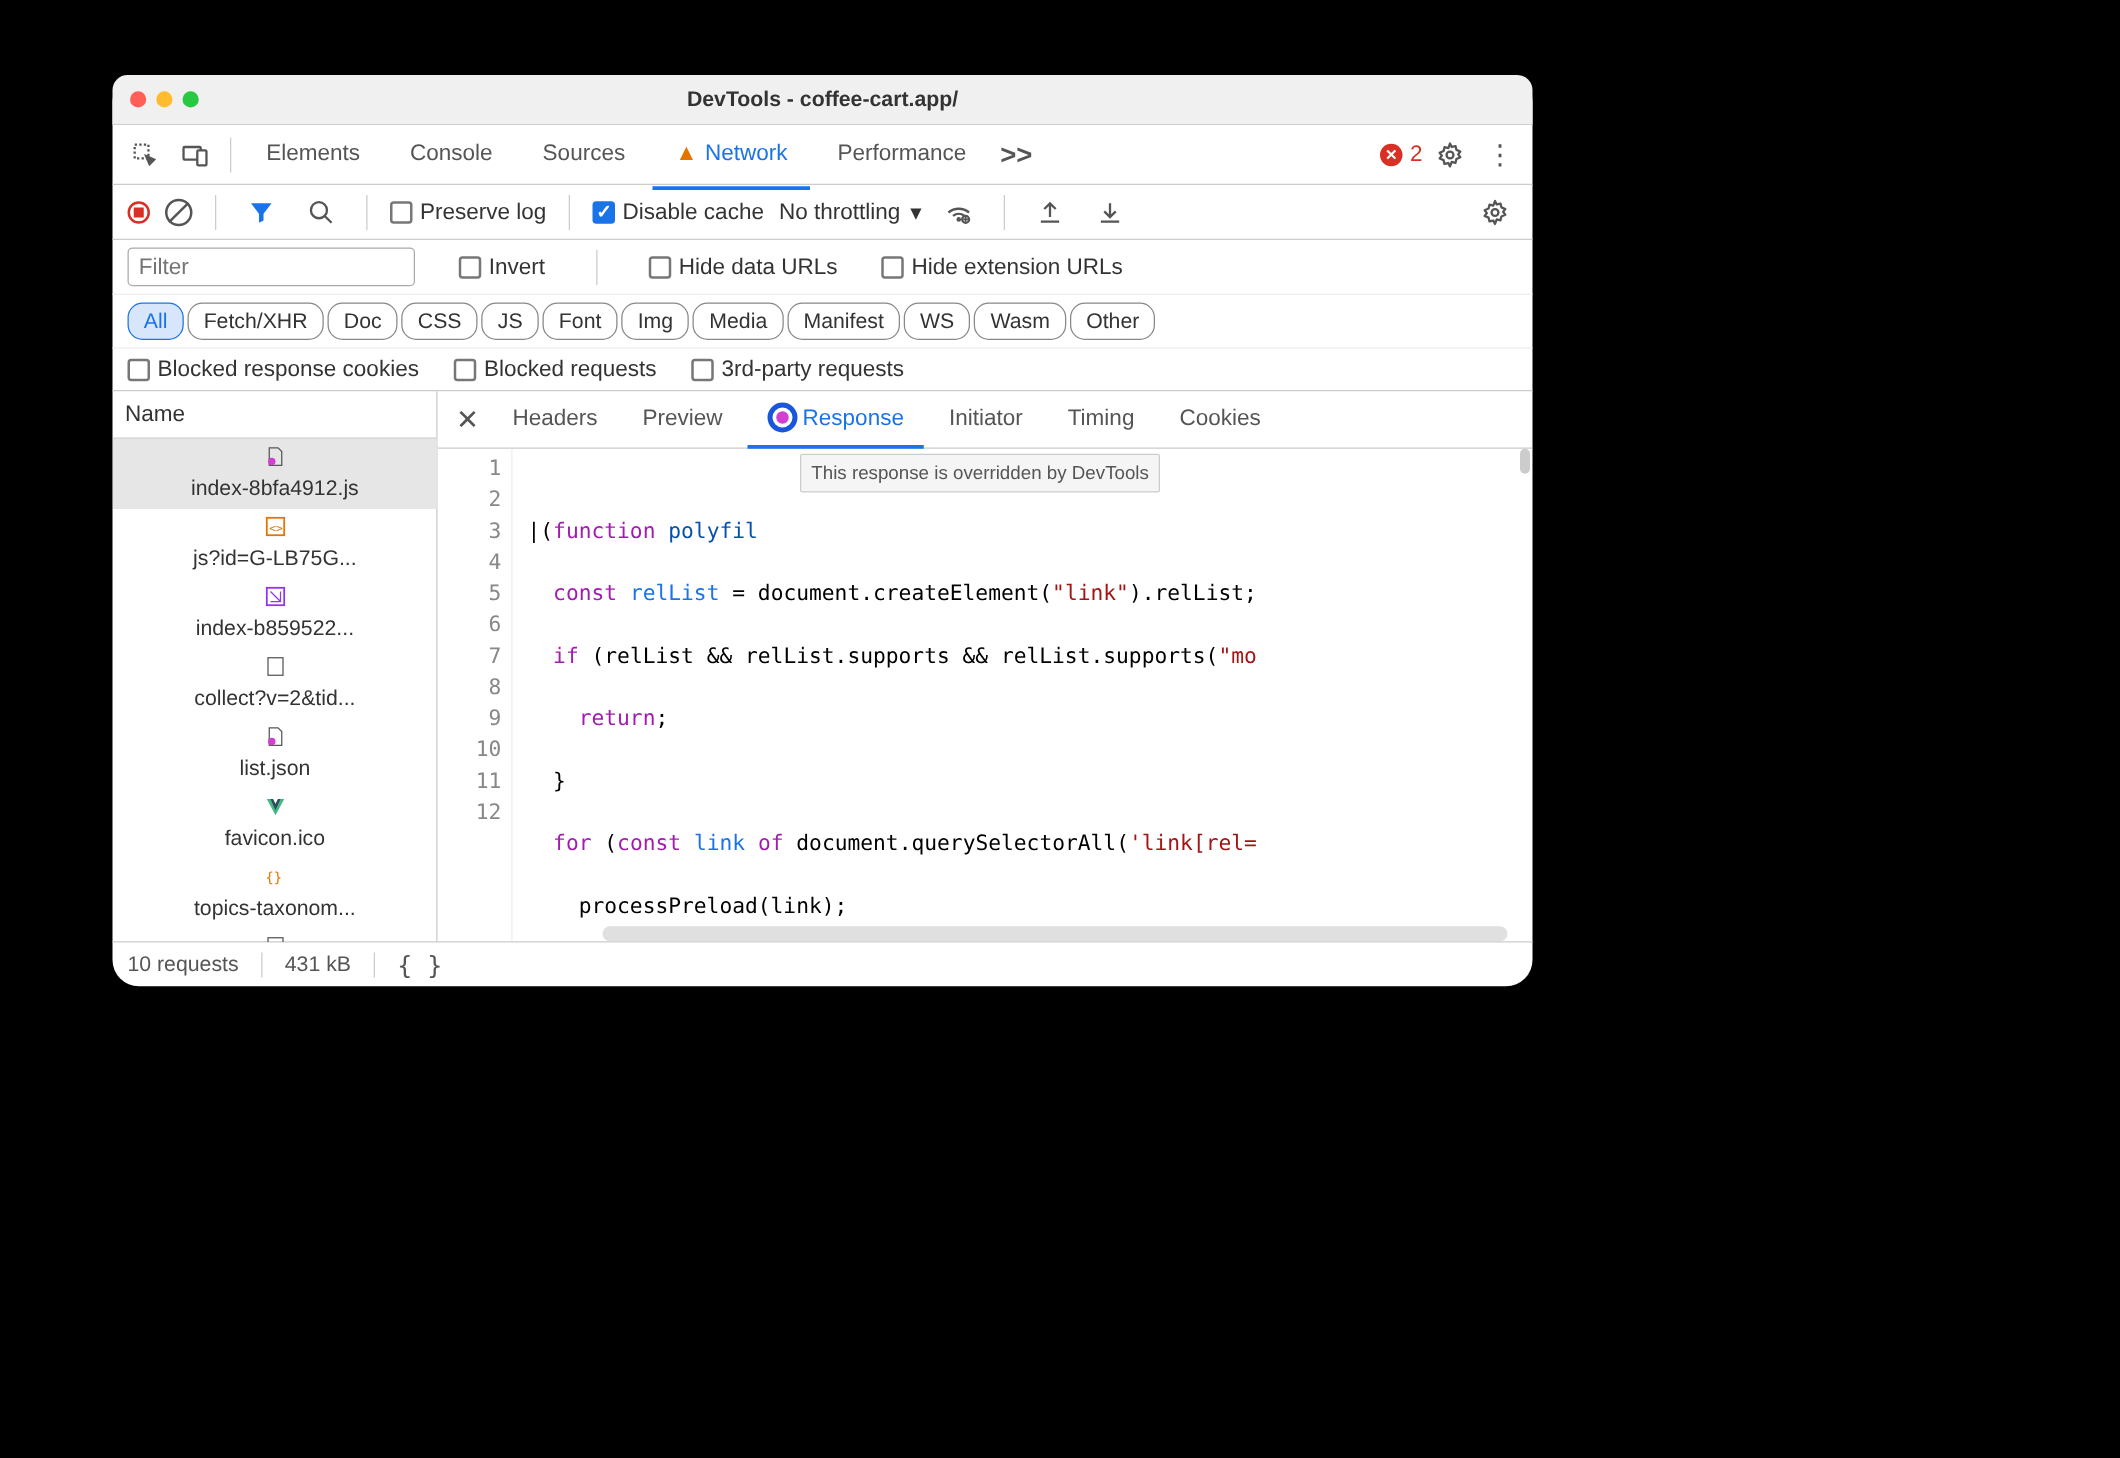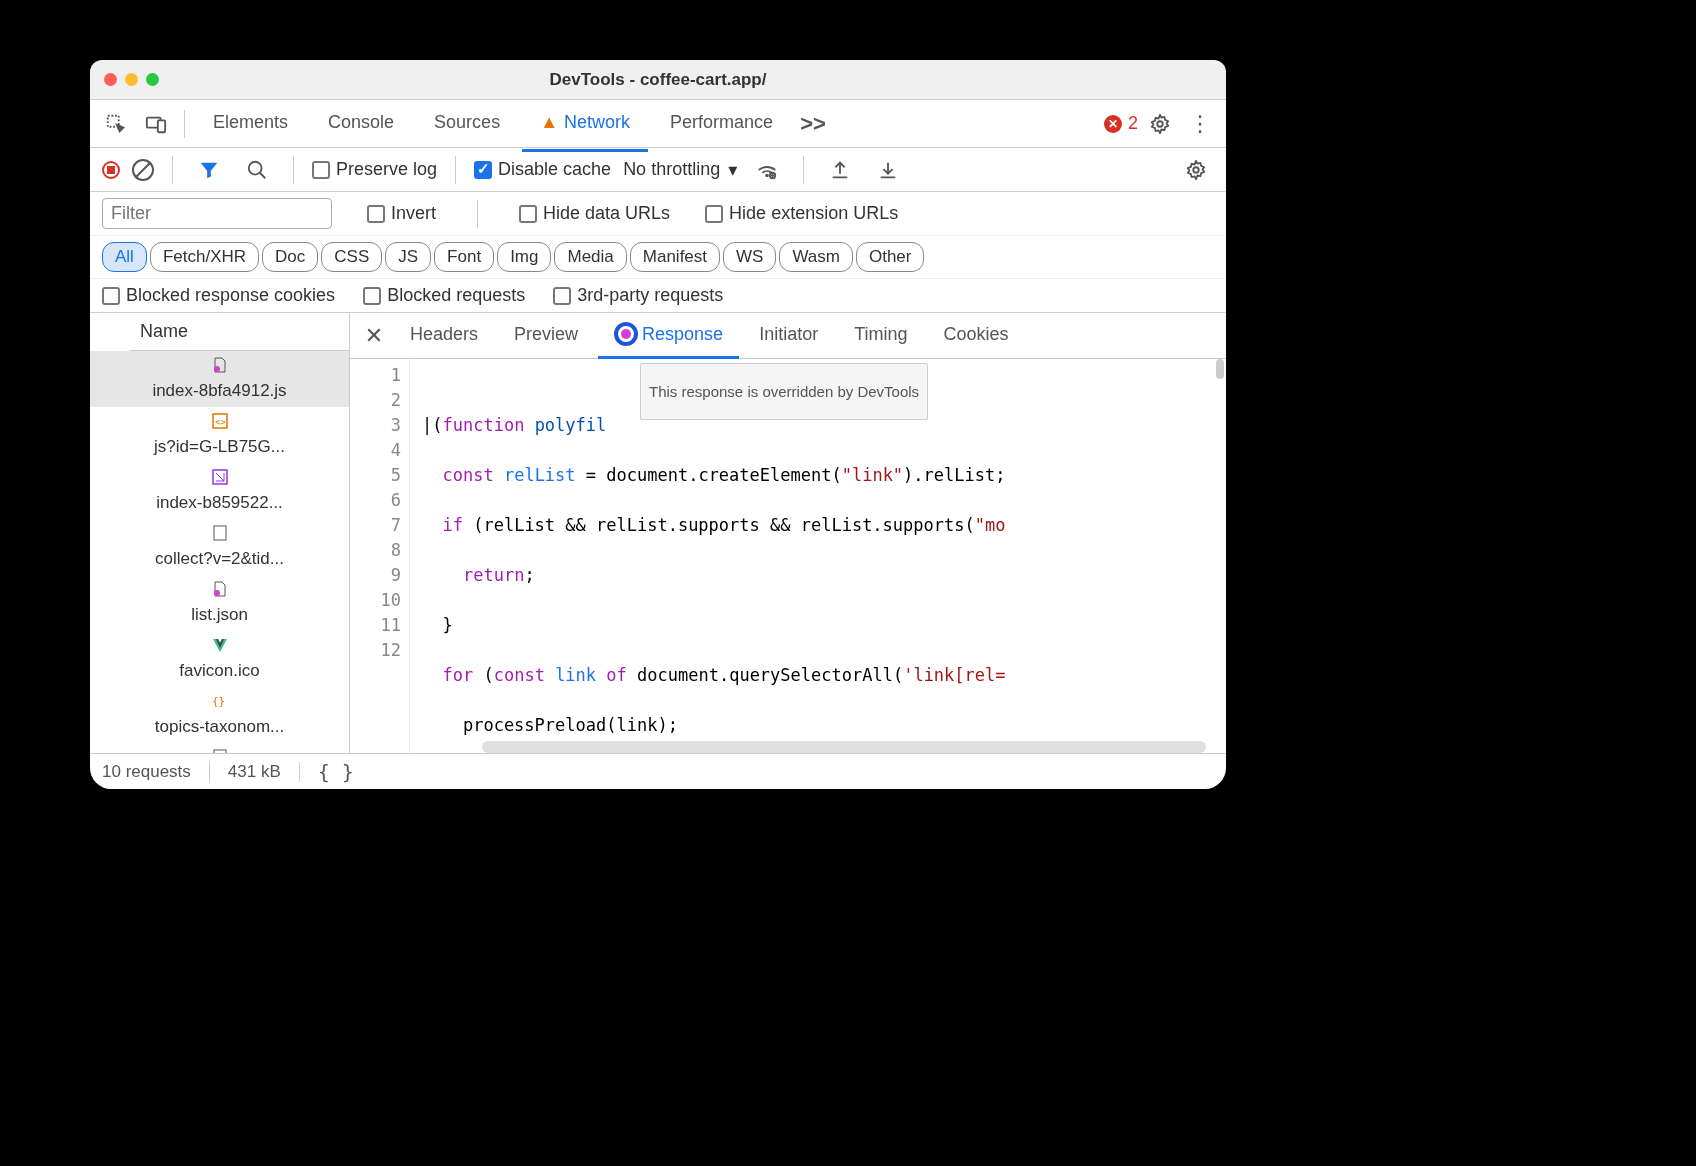--- a/index.html
+++ b/index.html
@@ -35,41 +35,41 @@
 .chk.checked::after { content: "✓"; color: #fff; position: absolute; top: -3px; left: 1px; font-size: 15px; font-weight: bold; }
 .throttle { display: flex; align-items: center; gap: 8px; font-size: 18px; color: #333; cursor: pointer; }
 .filter-row { display: flex; align-items: center; padding: 6px 12px; gap: 35px; border-bottom: 1px solid #eee; flex-wrap: wrap; }
 .filter-input { border: 1px solid #aaa; border-radius: 4px; padding: 4px 8px; font-size: 18px; width: 230px; }
 .type-row { display: flex; align-items: center; padding: 6px 12px; gap: 3px; border-bottom: 1px solid #eee; flex-wrap: wrap; }
 .pill { border: 1px solid #888; border-radius: 12px; padding: 4px 12px; font-size: 17px; cursor: pointer; color: #333; }
 .pill.active { background: #d7e6fb; border-color: #1a73e8; color: #1a73e8; }
 .chk-row2 { display: flex; align-items: center; padding: 6px 12px; gap: 28px; border-bottom: 1px solid #ccc; font-size: 18px; color: #333; }
 .body { flex: 1; display: flex; overflow: hidden; }
 .sidebar { width: 260px; border-right: 1px solid #ccc; display: flex; flex-direction: column; overflow: hidden; }
-.name-hdr { padding: 8px 10px; font-size: 18px; color: #333; border-bottom: 1px solid #ccc; margin-left: 40px; }
+.name-hdr { padding: 8px 10px; font-size: 18px; color: #333; border-bottom: 1px solid #ccc; }
 .req-list { flex: 1; overflow-y: auto; }
 .req-item { display: flex; align-items: center; gap: 8px; padding: 6px 10px; font-size: 17px; color: #333; cursor: pointer; white-space: nowrap; overflow: hidden; text-overflow: ellipsis; flex-direction: column; }
 .req-item.selected { background: #e6e6e6; }
 .req-item .fi { width: 16px; height: 16px; flex-shrink: 0; }
 .detail { flex: 1; display: flex; flex-direction: column; overflow: hidden; position: relative; }
 .detail-tabs { height: 46px; display: flex; align-items: center; border-bottom: 1px solid #ccc; padding: 0 8px; gap: 4px; }
 .close-x { width: 32px; height: 32px; display: flex; align-items: center; justify-content: center; cursor: pointer; color: #555; font-size: 22px; }
 .detail-tab { padding: 0 16px; height: 46px; display: flex; align-items: center; font-size: 18px; color: #555; cursor: pointer; border-bottom: 3px solid transparent; gap: 4px; }
 .detail-tab.active { color: #1a73e8; border-bottom-color: #1a73e8; }
 .override-marker { width: 24px; height: 24px; border: 4px solid #1a56db; border-radius: 50%; display: flex; align-items: center; justify-content: center; }
 .override-marker .inner { width: 10px; height: 10px; background: #d140d1; border-radius: 50%; }
 .code-area { flex: 1; display: flex; overflow: hidden; font-family: Menlo, Consolas, monospace; font-size: 17px; position: relative; }
 .gutter { width: 60px; text-align: right; padding: 4px 8px 4px 0; color: #888; line-height: 25px; user-select: none; border-right: 1px solid #eee; }
 .code { flex: 1; padding: 4px 0 4px 12px; line-height: 25px; white-space: pre; overflow: hidden; position: relative; }
 .code .line { display: block; }
 .kw { color: #a21caf; }
 .str { color: #a31515; }
 .fn { color: #0550ae; }
 .var { color: #1a73e8; }
-.tooltip { position: absolute; top: 4px; left: 230px; background: #f5f5f5; border: 1px solid #ccc; padding: 15px 8px; font-size: 15px; color: #555; font-family: -apple-system, sans-serif; border-radius: 2px; z-index: 10; }
+.tooltip { position: absolute; top: 4px; left: 230px; background: #f5f5f5; border: 1px solid #ccc; padding: 2px 8px; font-size: 15px; color: #555; font-family: -apple-system, sans-serif; border-radius: 2px; z-index: 10; }
 .hscroll { position: absolute; bottom: 0; left: 72px; right: 20px; height: 12px; background: #ccc; border-radius: 6px; opacity: 0.6; }
 .status-bar { height: 36px; display: flex; align-items: center; padding: 0 12px; gap: 18px; border-top: 1px solid #ccc; font-size: 17px; color: #555; }
 .status-bar .sep { width: 1px; height: 20px; background: #ccc; }
 .pretty-btn { font-family: monospace; font-size: 20px; cursor: pointer; }
 .vscroll-stub { position: absolute; right: 2px; top: 46px; width: 8px; height: 20px; background: #ccc; border-radius: 4px; }
 </style>
 </head>
 <body>
 
 <div class="window">

